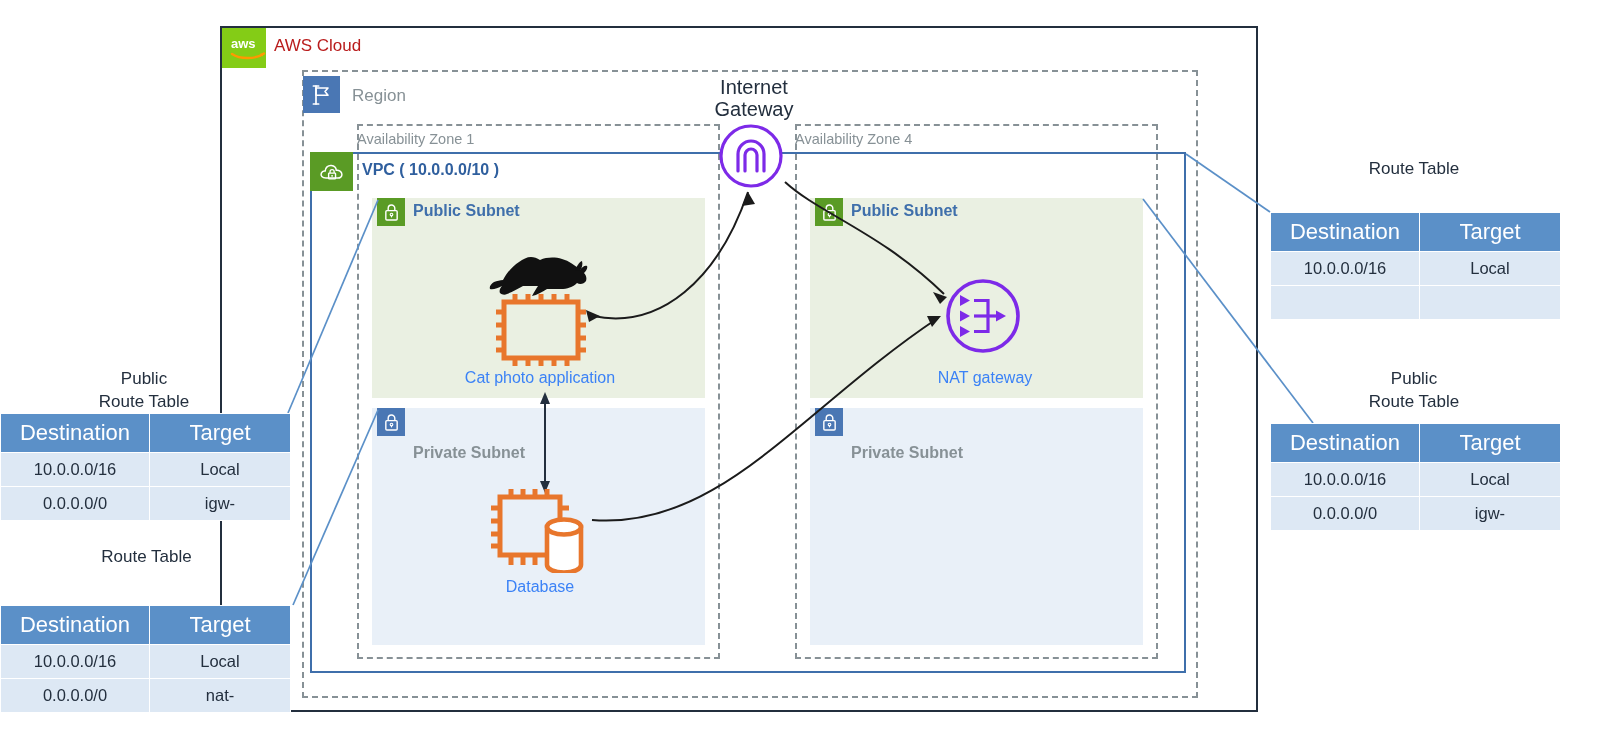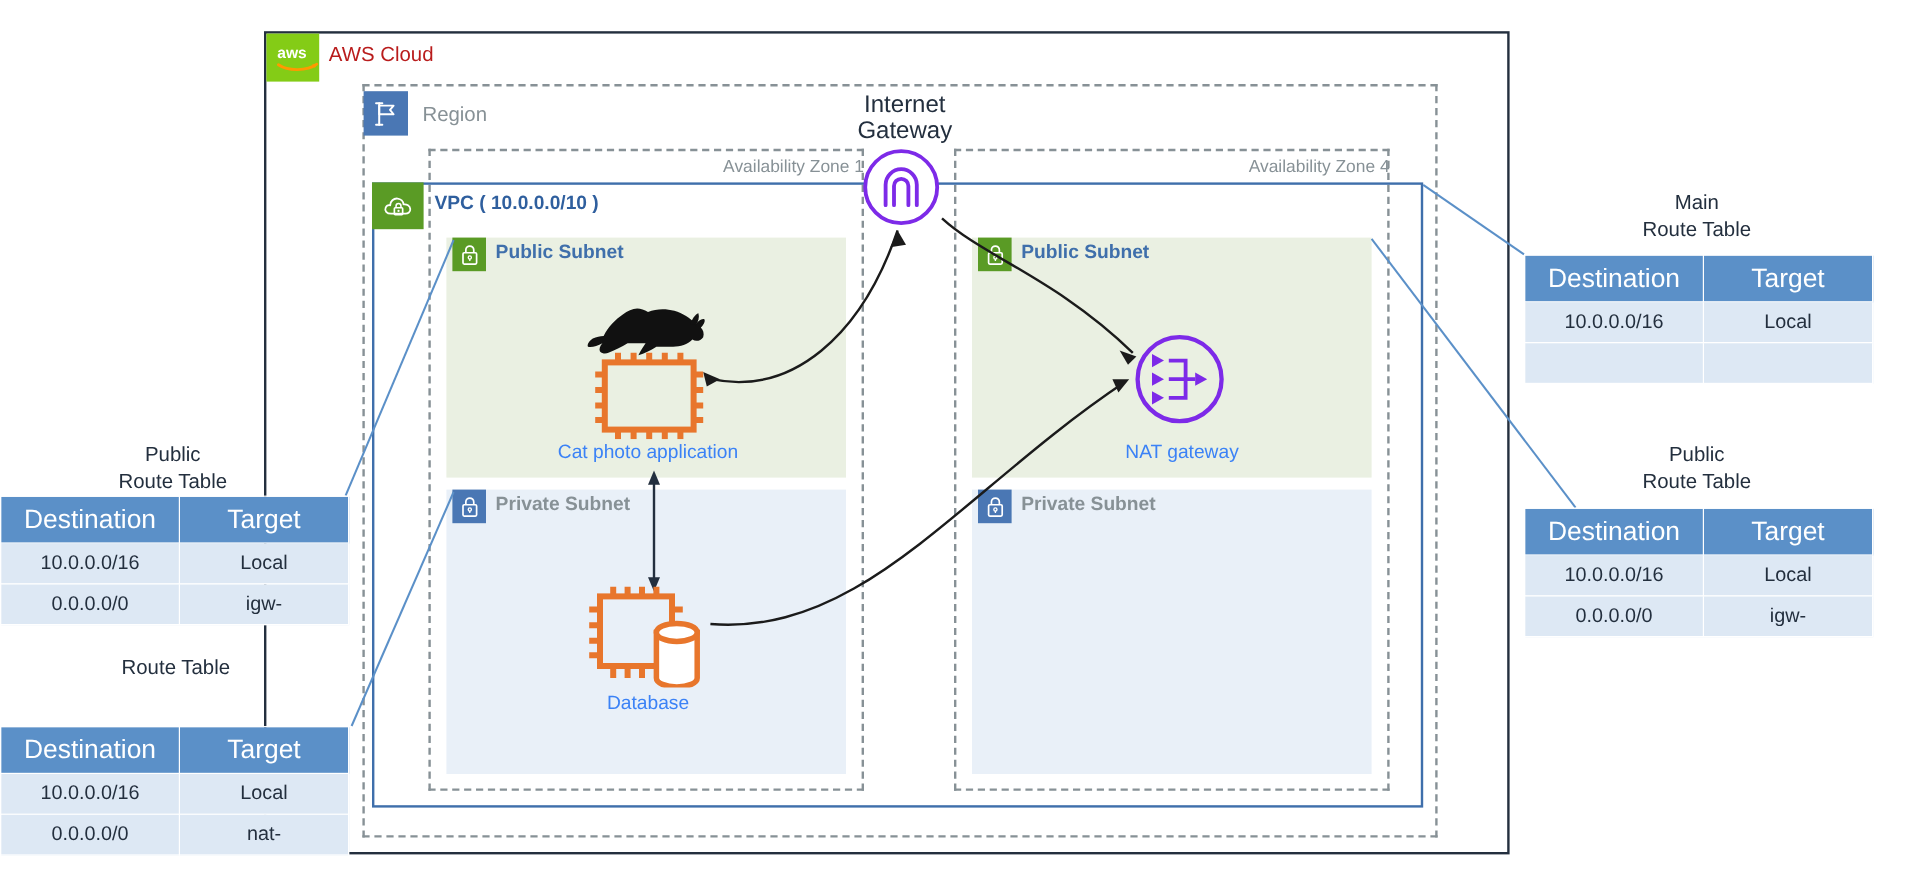--- a/index.html
+++ b/index.html
@@ -37,21 +37,21 @@
     left:352px;top:86px;font-size:17px;color:#879196;white-space:nowrap;
   }
 
   
   .az-box{
     border:2px dashed #879196;box-sizing:border-box;background:transparent;
   }
   #az1-box{left:357px;top:124px;width:363px;height:535px;}
   #az2-box{left:795px;top:124px;width:363px;height:535px;}
   .az-label{
-    font-size:14.5px;color:#879196;text-align:right;white-space:nowrap;
+    font-size:14.5px;color:#879196;text-align:left;white-space:nowrap;
   }
   #az1-label{left:357px;top:131px;width:363px;}
   #az2-label{left:795px;top:131px;width:363px;}
 
   
   #vpc-box{
     left:310px;top:152px;width:876px;height:521px;
     border:2px solid #3f6fab;box-sizing:border-box;background:transparent;
   }
   #vpc-tile{
@@ -69,21 +69,21 @@
   #subnet-pub-az1{left:372px;top:198px;width:333px;height:200px;}
   #subnet-priv-az1{left:372px;top:408px;width:333px;height:237px;}
   #subnet-pub-az2{left:810px;top:198px;width:333px;height:200px;}
   #subnet-priv-az2{left:810px;top:408px;width:333px;height:237px;}
 
   .subnet-tile{width:28px;height:28px;display:flex;align-items:center;justify-content:center;}
   .tile-green{background:#5a9b25;}
   .tile-blue{background:#4a77b4;}
   .subnet-label{font-size:16px;font-weight:bold;white-space:nowrap;}
   .lbl-public{color:#3f6fab;}
-  .lbl-private{color:#879196;}
+  .lbl-private{color:#879196;margin-top:32px;}
 
   #pub1-tile{left:377px;top:198px;}
   #pub1-label{left:413px;top:202px;}
   #priv1-tile{left:377px;top:408px;}
   #priv1-label{left:413px;top:412px;}
   #pub2-tile{left:815px;top:198px;}
   #pub2-label{left:851px;top:202px;}
   #priv2-tile{left:815px;top:408px;}
   #priv2-label{left:851px;top:412px;}
 
@@ -377,21 +377,20 @@
     <td>Local</td>
   </tr>
   <tr>
     <td>0.0.0.0/0</td>
     <td>nat-</td>
   </tr>
 </tbody>
   </table>
 
 <div class="abs rt-title" id="rt-main-title">
-  <div>Main</div>
   <div>Route Table</div>
 </div>
 <table class="rt-table" id="rt-main">
   <tbody>
       <tr>
     <th class="rt-col-dest">Destination</th>
     <th class="rt-col-tgt">Target</th>
   </tr>
   <tr>
     <td>10.0.0.0/16</td>

